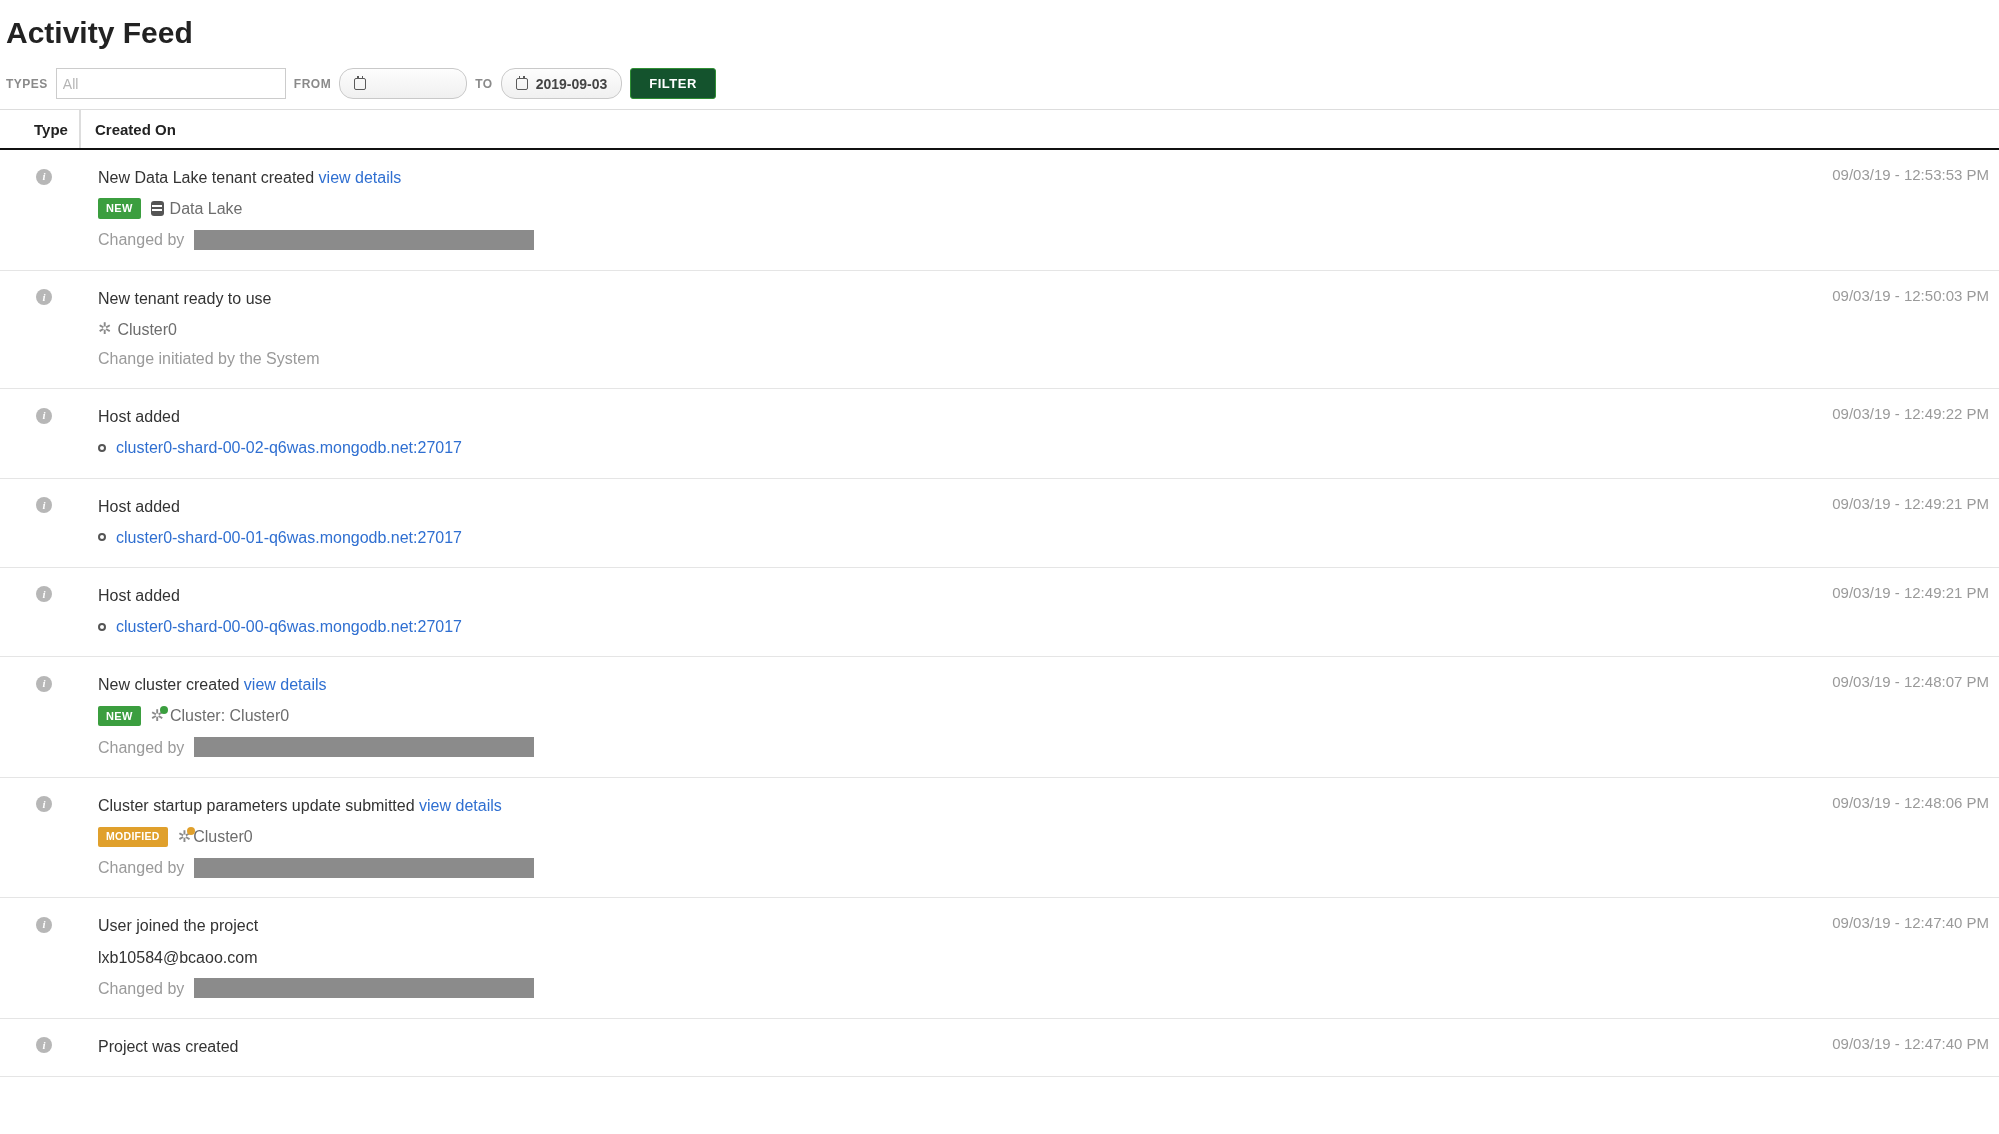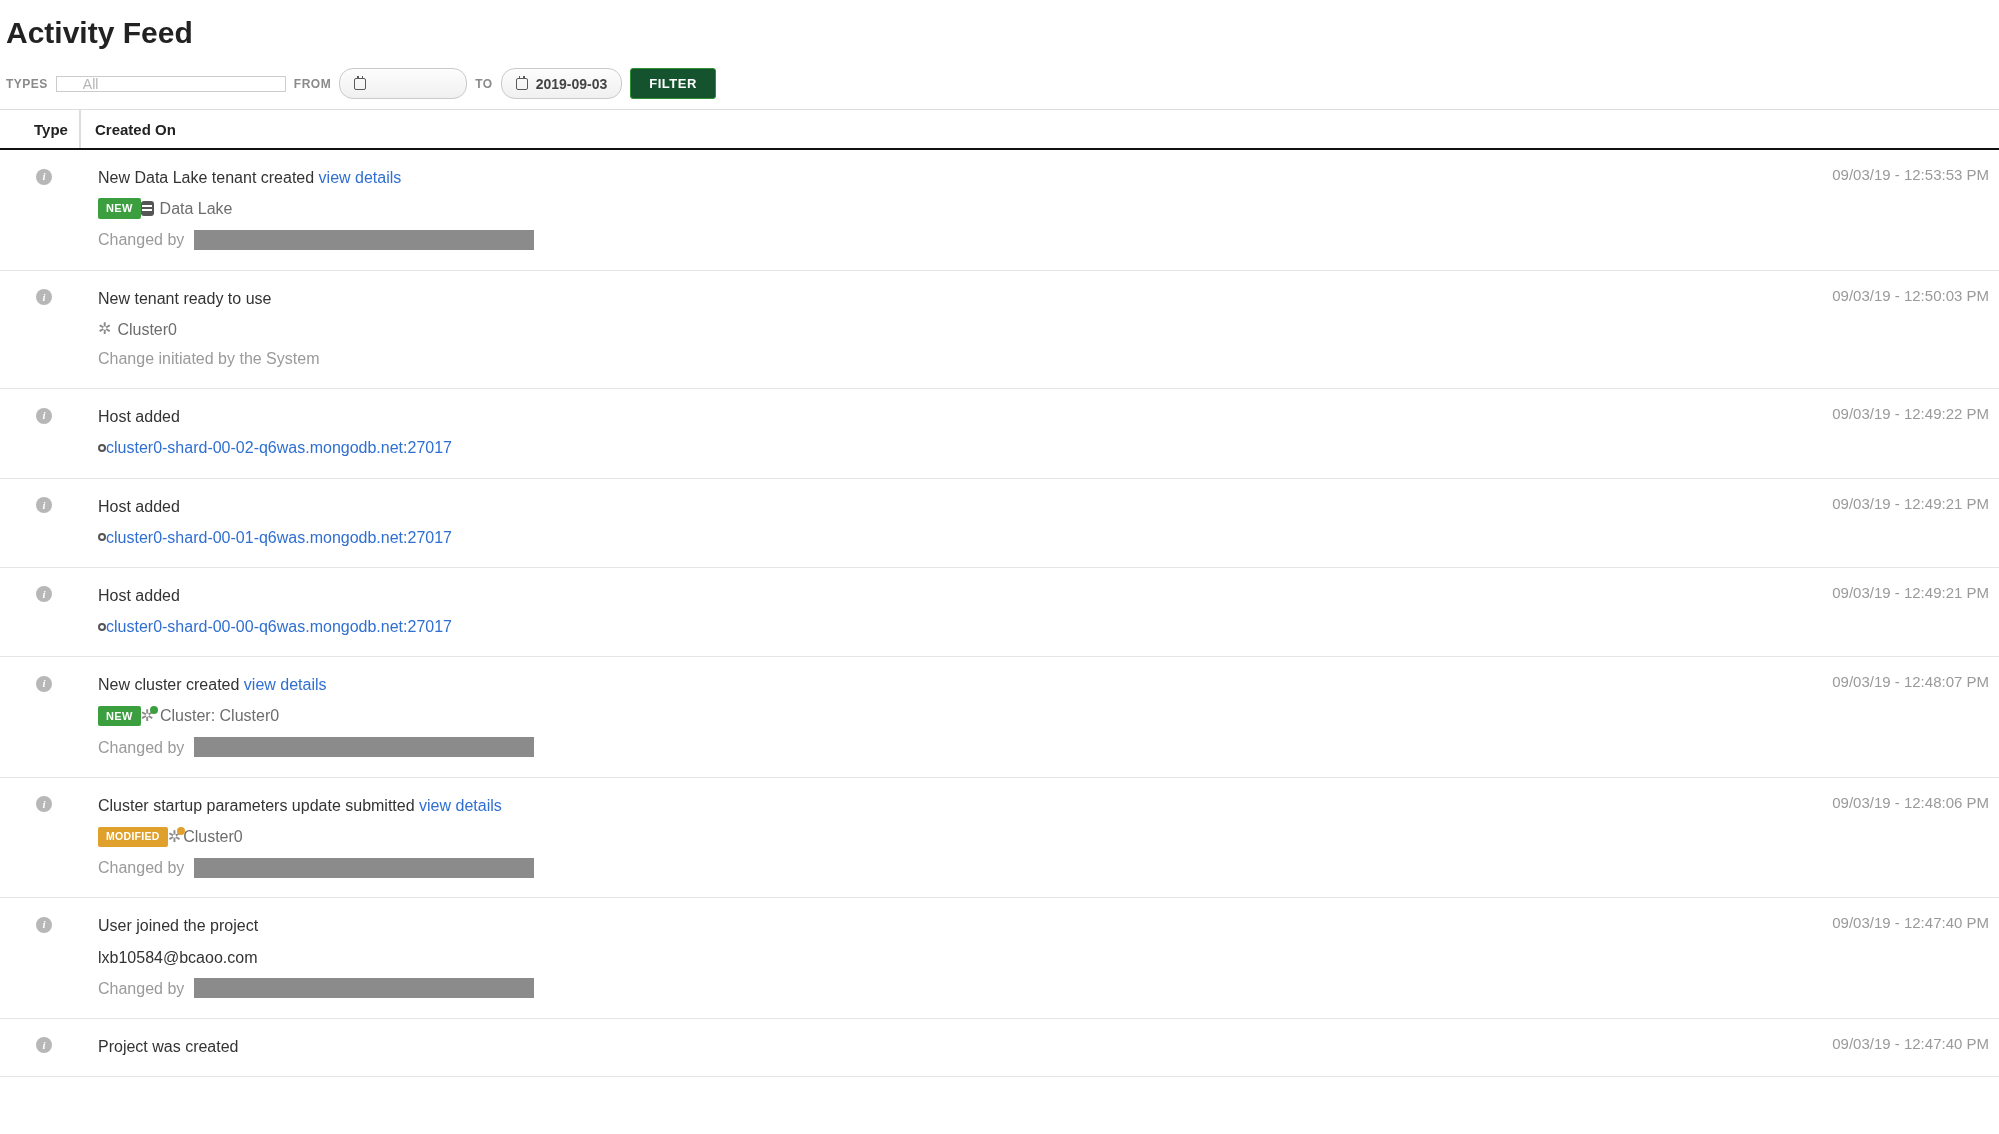--- a/index.html
+++ b/index.html
@@ -22,24 +22,24 @@
     gap: 8px;
     padding: 0 6px 10px 6px;
   }
   .filter-label {
     font-size: 12px;
     letter-spacing: 0.5px;
     color: #8a8a8a;
     font-weight: 600;
   }
   .types-input {
-    height: 16px;
+    height: 31px;
     border: 1px solid #ccc;
     width: 230px;
-    padding: 4px 26px;
+    padding: 4px 6px;
     font-size: 14px;
     color: #333;
     background: #fff;
   }
   .types-input::placeholder { color: #b5b5b5; }
   .date-btn {
     height: 31px;
     border: 1px solid #c9c9c9;
     background: linear-gradient(#fdfdfd, #f0f0f0);
     border-radius: 14px;
@@ -154,20 +154,21 @@
     font-style: italic;
     font-weight: 700;
     font-size: 11px;
     line-height: 1;
   }
   .desc-title { color: #333; }
   .link { color: #2f6fd1; cursor: pointer; }
   .meta-line {
     display: flex;
     align-items: center;
+    gap: 10px;
     margin-top: 4px;
     flex-wrap: wrap;
   }
   .badge {
     display: inline-block;
     padding: 1px 8px;
     font-size: 11px;
     font-weight: 700;
     color: #fff;
     letter-spacing: 0.3px;

